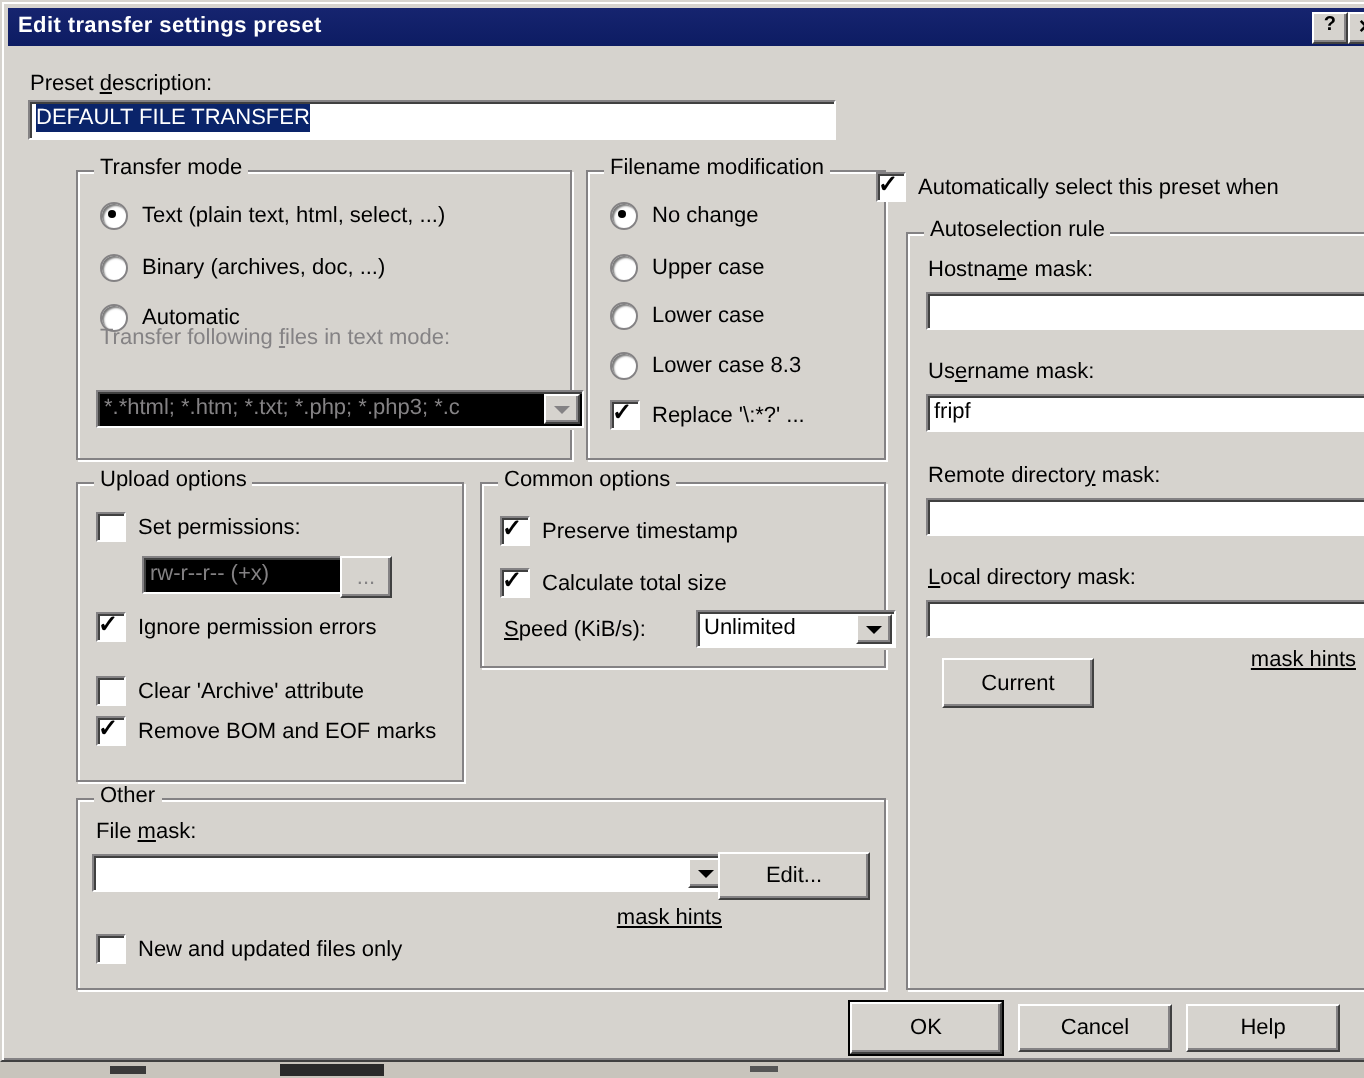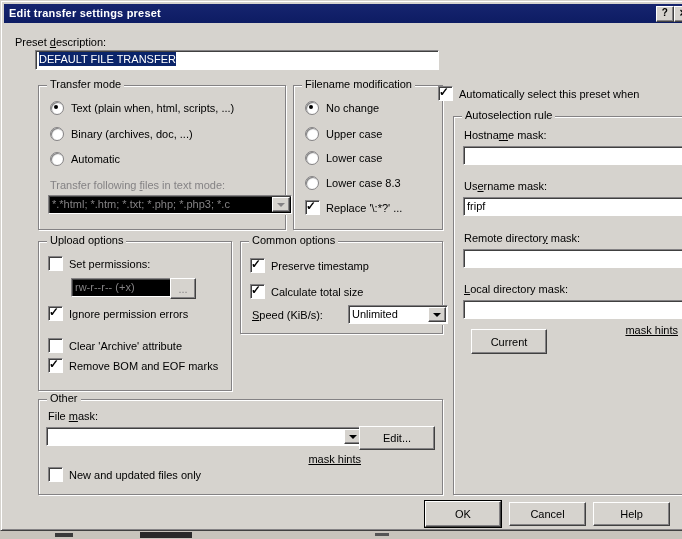--- a/index.html
+++ b/index.html
@@ -104,41 +104,41 @@
 
 <div class="dialog">
 
   <div class="titlebar">
     <span>Edit transfer settings preset</span>
     <span class="tb-btn tb-help"><span>?</span></span>
     <span class="tb-btn tb-close"><span>×</span></span>
   </div>
 
   <div class="lbl" style="left:14px;top:35px;"><span>Preset </span><span class="u">d</span><span>escription:</span></div>
-  <div class="field" style="left:13px;top:49px;width:396px;height:14px;margin-left:21px;">
+  <div class="field" style="left:13px;top:49px;width:396px;height:14px;">
     <span class="sel">DEFAULT FILE TRANSFER</span>
   </div>
 
   <div class="group" style="left:13px;top:84px;width:246px;height:143px;">
     <span class="legend">Transfer mode</span>
     <div class="row" style="left:11px;top:15px;">
       <span class="radio on">
           <span class="dot"></span>
         </span>
-      <span>Text (plain when, html, scripts, ...)</span>
+      <span>Text (plain text, html, select, ...)</span>
     </div>
     <div class="row" style="left:11px;top:41px;">
       <span class="radio"></span>
       <span>Binary (archives, doc, ...)</span>
     </div>
     <div class="row" style="left:11px;top:66px;">
       <span class="radio"></span>
       <span>Automatic</span>
     </div>
-    <div class="lbl gray" style="left:11px;top:93px;"><span>Transfer following </span><span class="u">f</span><span>iles in text mode:</span></div>
+    <div class="lbl gray" style="left:11px;top:77px;"><span>Transfer following </span><span class="u">f</span><span>iles in text mode:</span></div>
     <div class="field disabled" style="left:9px;top:109px;width:219px;height:13px;padding-right:20px;">
       <span>*.*html; *.htm; *.txt; *.php; *.php3; *.c</span>
       <span class="combo-arrow dis">
           <span class="tri"></span>
         </span>
     </div>
   </div>
 
   <div class="group" style="left:268px;top:84px;width:148px;height:143px;">
     <span class="legend">Filename modification</span>

